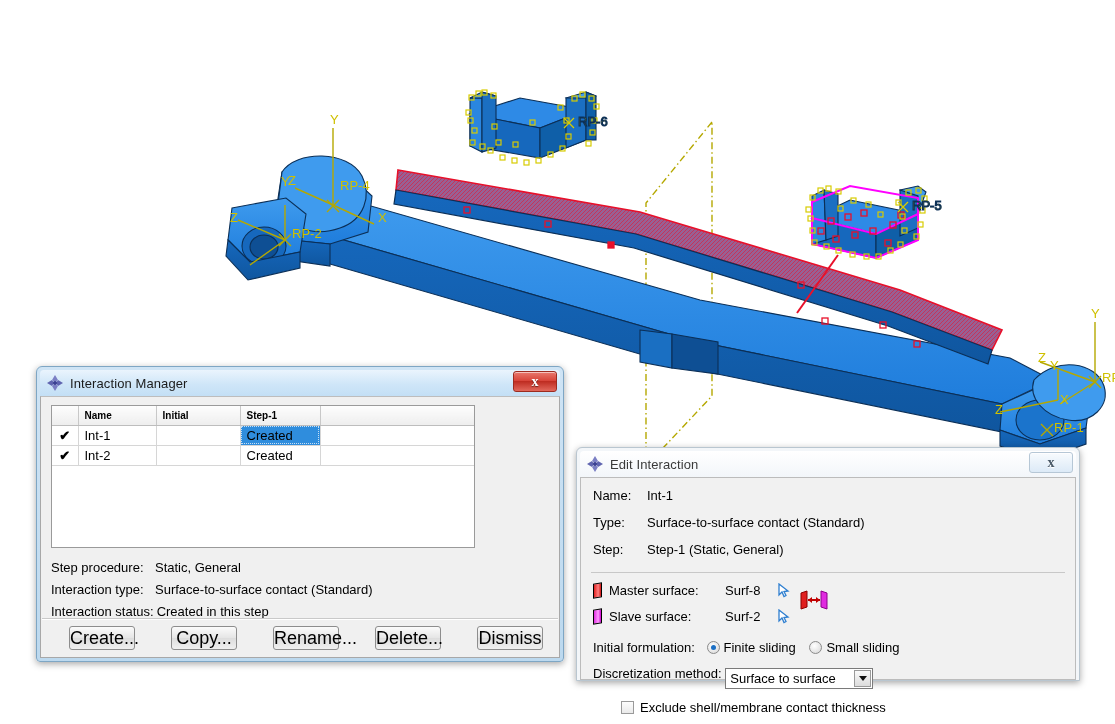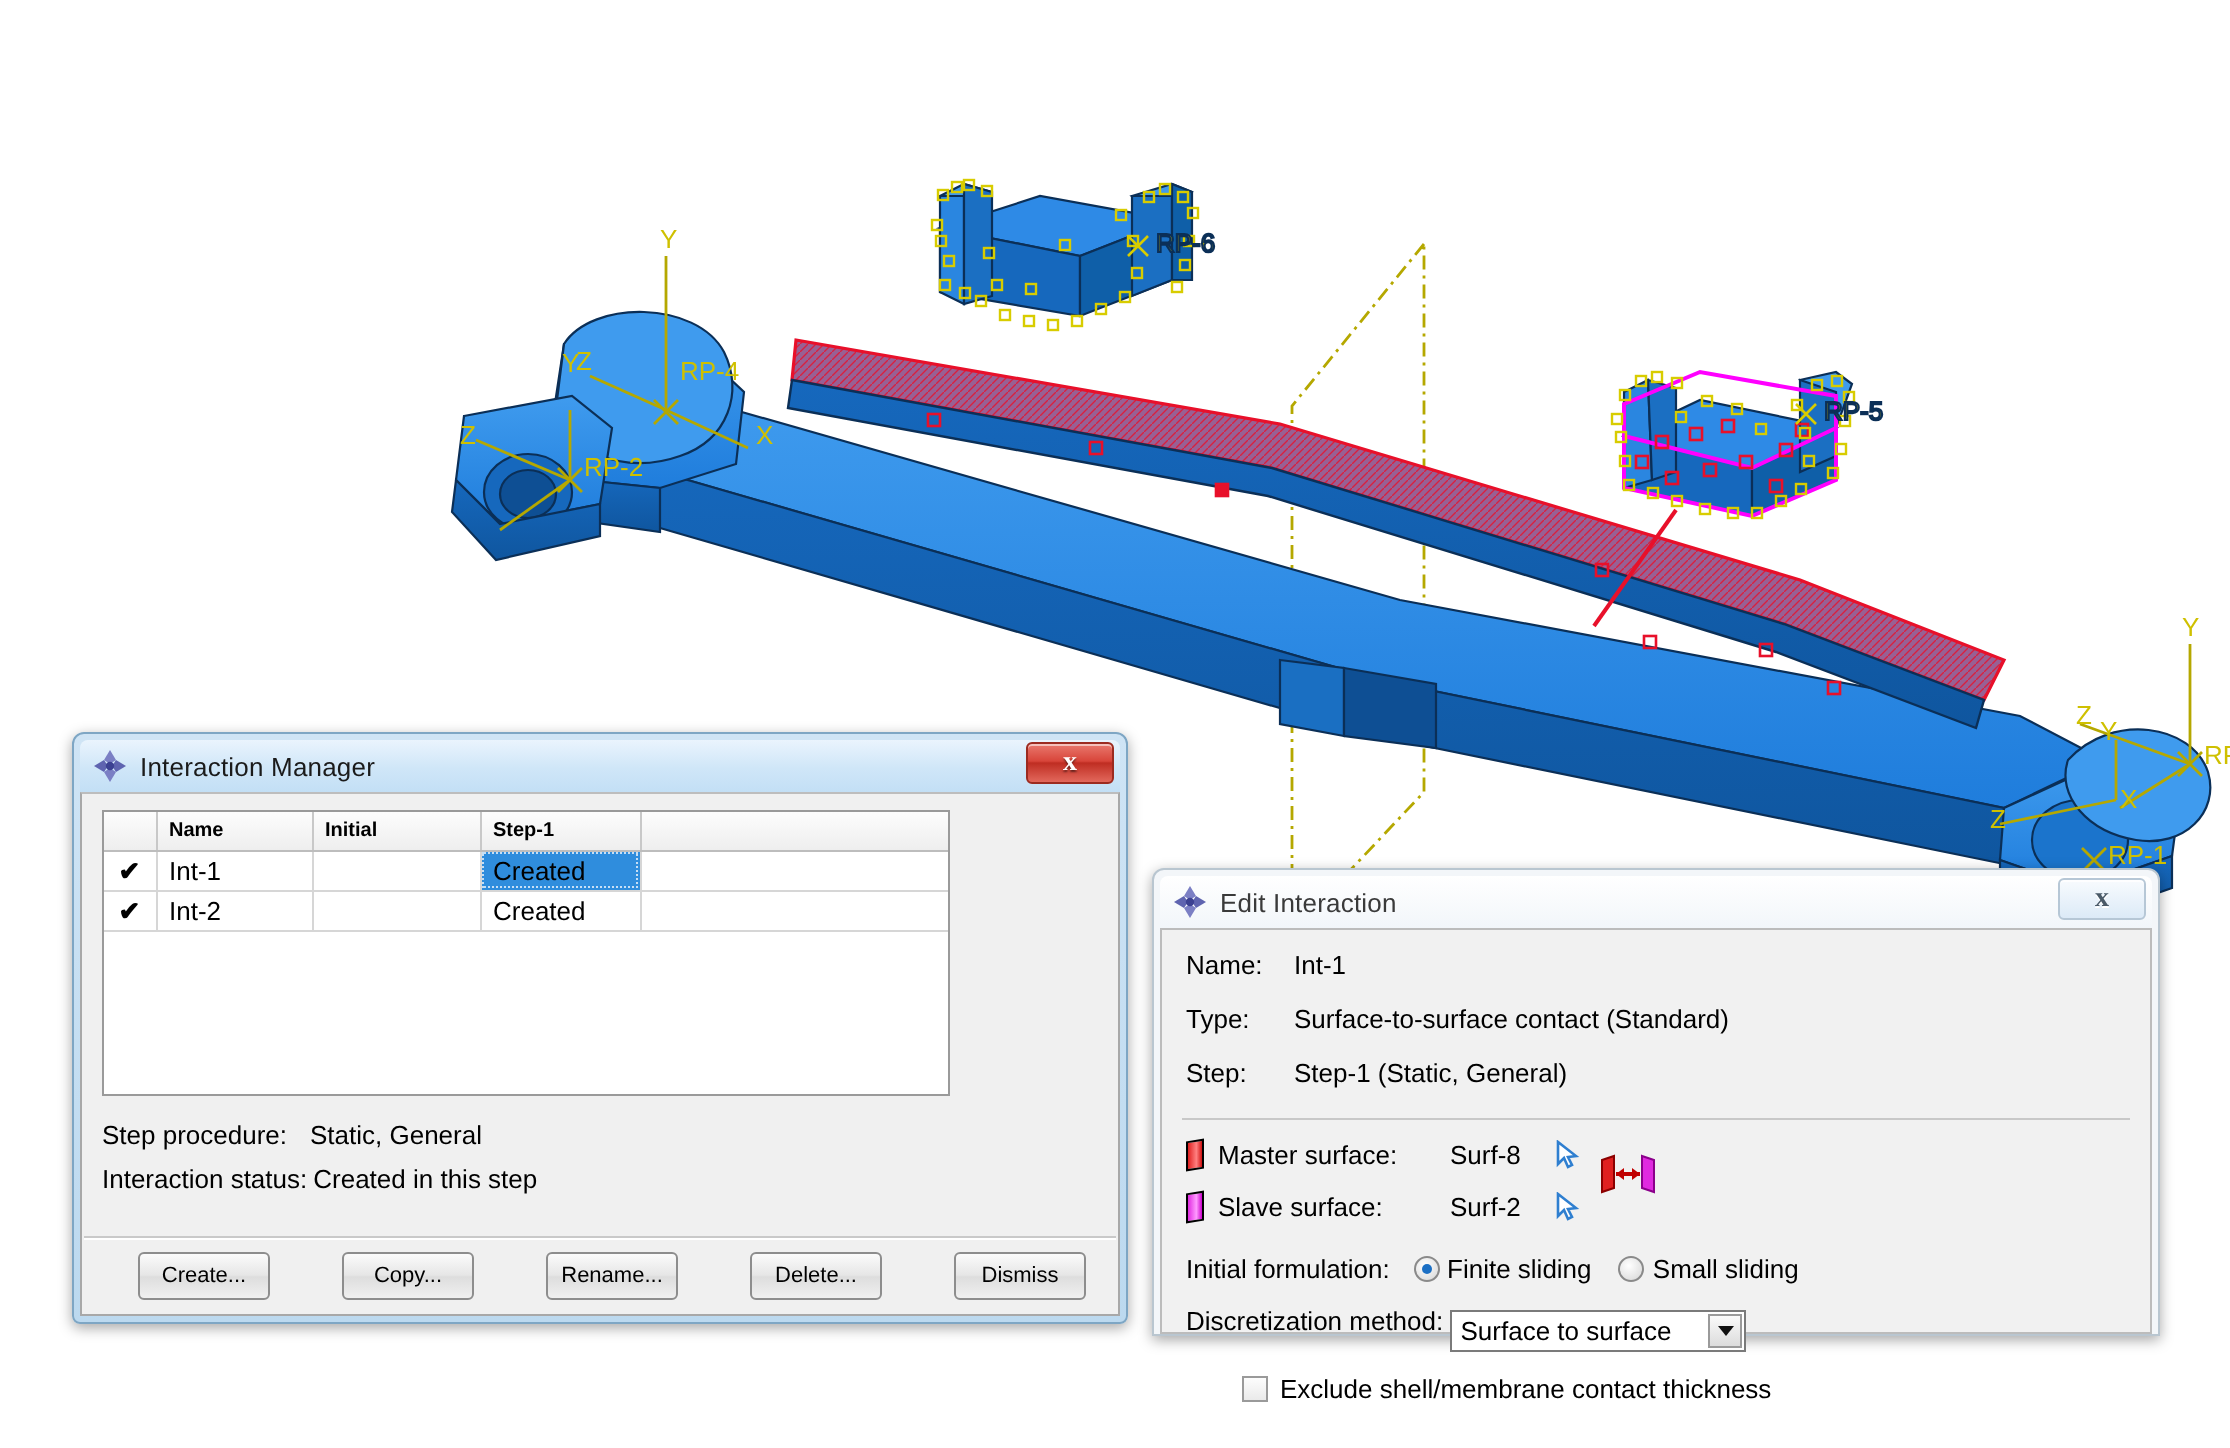--- a/index.html
+++ b/index.html
@@ -139,26 +139,26 @@
   .l3 .lbl{width:auto;margin-right:3px;}
 
   .sep{position:absolute;left:1px;right:1px;height:1px;background:#c9c9c9;}
   .sep.b{box-shadow:0 1px 0 #ffffff;}
 
   .bottombar{position:absolute;left:0;right:0;bottom:0;height:38px;}
   .bottombar .bbtn{
     position:absolute;top:7px;width:66px;height:24px;
     background:linear-gradient(#fbfbfb,#e6e6e6 48%,#dddddd 52%,#f0f0f0);
     border:1px solid #8d8d8d;border-radius:3px;
-    font-size:11px;cursor:pointer;text-align:center;line-height:21px;box-sizing:border-box;
+    font-size:18px;cursor:pointer;text-align:center;line-height:21px;box-sizing:border-box;
     font-family:"Liberation Sans", sans-serif;color:#000;padding:0;
   }
 
   
-  #edit{left:576px;top:434px;width:504px;height:234px;border-radius:6px 6px 0 0;}
+  #edit{left:576px;top:447px;width:504px;height:234px;border-radius:6px 6px 0 0;}
   #edit .winbody{position:absolute;left:3px;top:29px;right:3px;bottom:0;}
   .ei-row{position:absolute;left:12px;font-size:13px;white-space:nowrap;}
   .ei-lbl{display:inline-block;}
   .swatch{display:inline-block;width:9px;height:15px;vertical-align:-3px;margin-right:7px;
           border:1px solid #000;box-sizing:border-box;transform:skewY(-9deg);}
   .sw-red{background:linear-gradient(90deg,#e02020,#ff8080 60%,#d01010);}
   .sw-mag{background:linear-gradient(90deg,#e02ae0,#ff9bff 60%,#cc00cc);}
   .cursor-ic{display:inline-block;width:14px;height:15px;vertical-align:-3px;position:relative;}
   .radio{display:inline-block;width:13px;height:13px;border-radius:50%;vertical-align:-2px;
          background:radial-gradient(circle at 40% 35%,#fff,#e2e2e2 70%,#cfcfcf);
@@ -463,20 +463,23 @@
               </tr>
           </tbody>
         </table>
       </div>
 
 
       <div class="infolines">
         <div class="row l1">
           <span class="lbl">Step procedure:</span><span class="val">Static, General</span>
         </div>
+        <div class="row l2">
+          <span class="lbl">Interaction type:</span><span class="val">Surface-to-surface contact (Standard)</span>
+        </div>
         <div class="row l3">
           <span class="lbl">Interaction status:</span><span class="val">Created in this step</span>
         </div>
       </div>
 
       <div class="sep b" style="bottom:38px;"></div>
       <div class="bottombar">
         <button class="bbtn" style="left:28px;">Create...</button>
         <button class="bbtn" style="left:130px;">Copy...</button>
         <button class="bbtn" style="left:232px;">Rename...</button>

